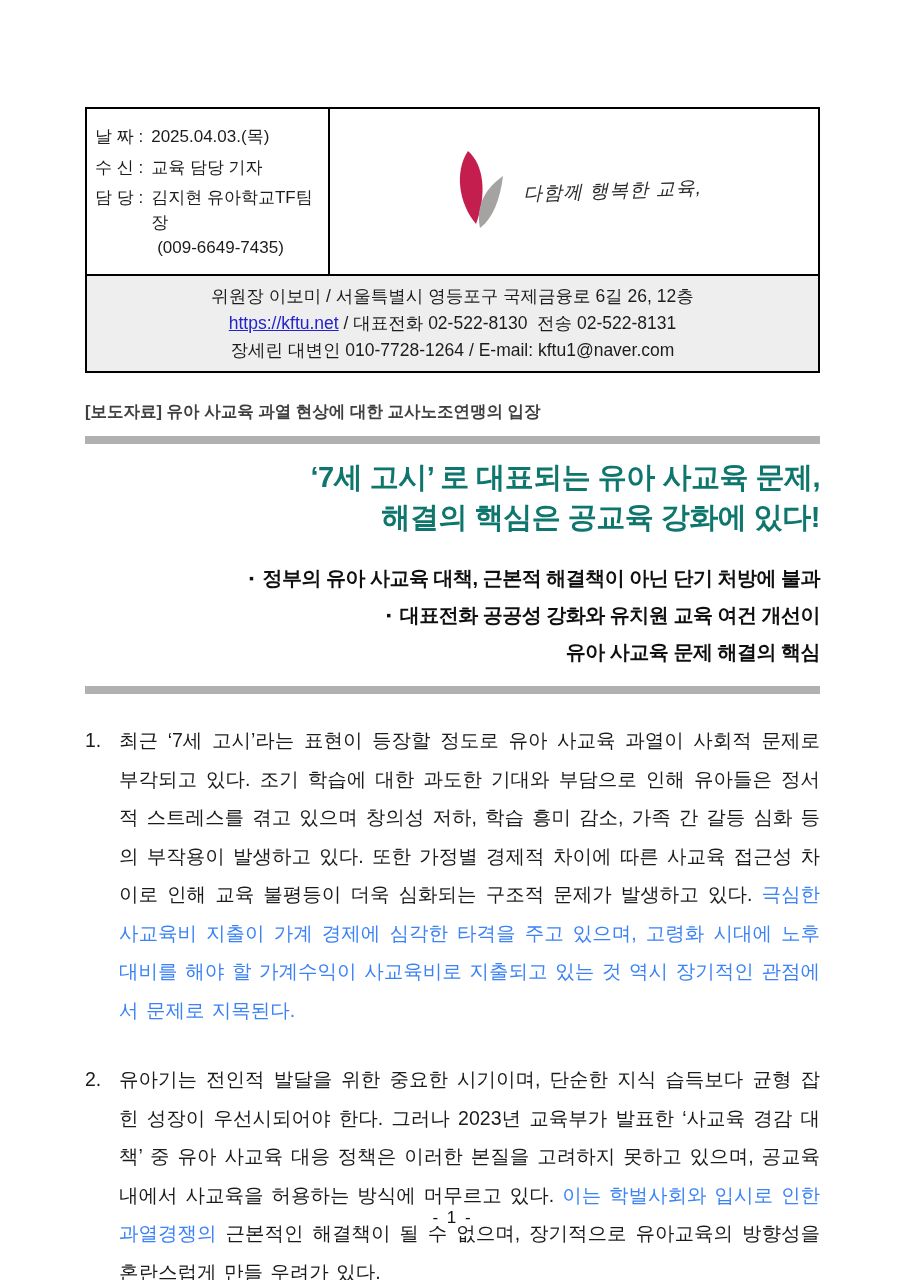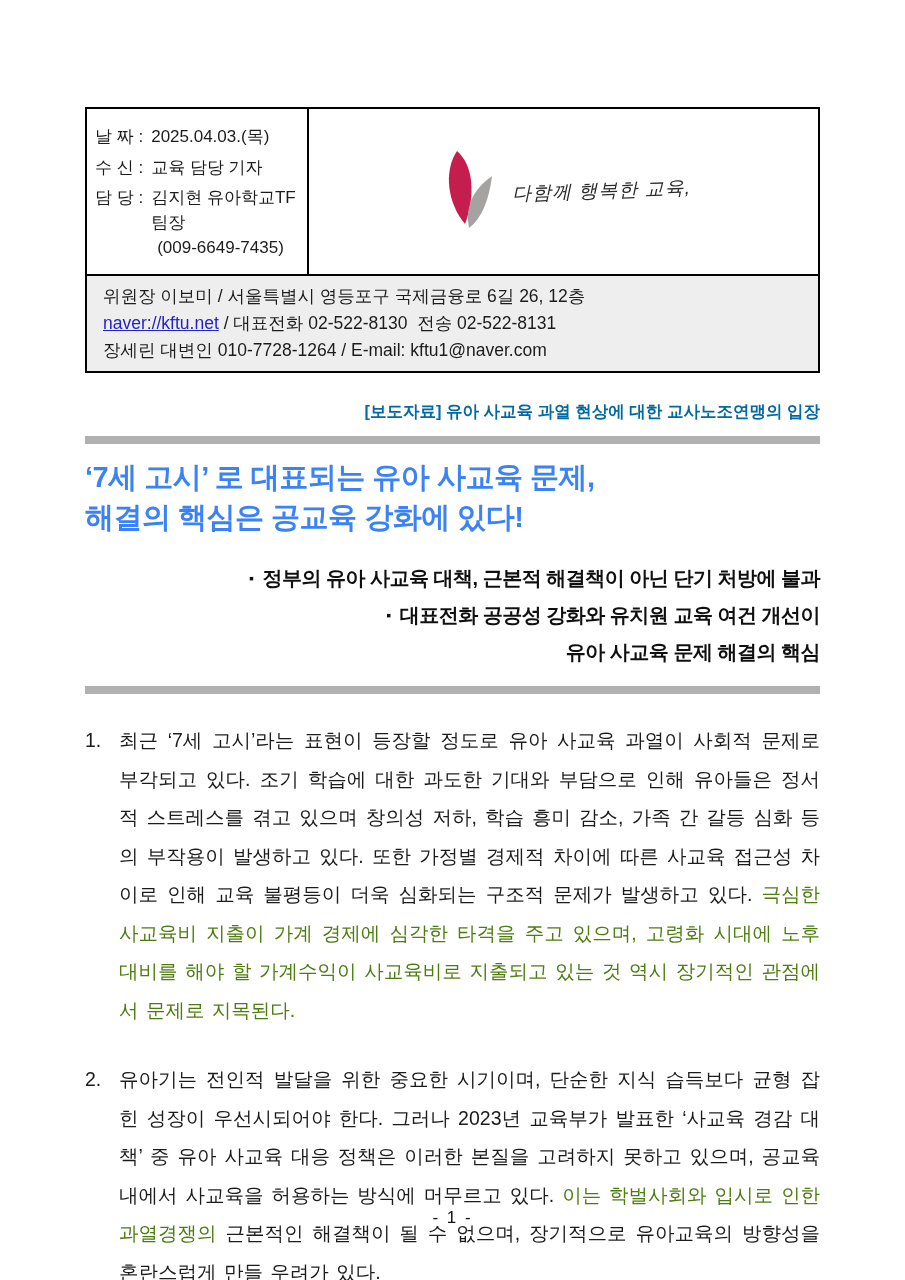--- a/index.html
+++ b/index.html
@@ -7,64 +7,64 @@
     position:relative;width:905px;height:1280px;margin:0 auto;
     background:#ffffff;overflow:hidden;color:#1c1c1c;
     font-family:"Liberation Sans","DejaVu Sans",sans-serif;
   }
   .content{padding:107px 85px 0 85px;}
 
   
   .header-table{border:2px solid #000;width:735px;box-sizing:border-box;}
   .header-top{display:flex;}
   .meta-cell{
-    width:222px;box-sizing:border-box;border-right:2px solid #000;
+    width:243px;box-sizing:border-box;border-right:2px solid #000;
     padding:10px 6px 8px 8px;font-size:17px;line-height:1.45;
   }
   .meta-line{display:flex;gap:8px;margin:6px 0;}
   .m-label{white-space:pre;}
   .m-valwrap{display:flex;flex-direction:column;justify-content:flex-end;}
   .m-value2{padding-left:6px;}
   .logo-cell{flex:1;display:flex;align-items:center;justify-content:center;padding:8px 0;}
   .logo-wrap{display:flex;align-items:center;gap:14px;}
   .logo-text{display:flex;flex-direction:column;align-items:center;}
   .logo-tagline{
     font-size:19px;font-style:italic;letter-spacing:1px;color:#2a2a2a;
     transform:rotate(-2deg);margin-bottom:2px;
   }
   .logo-name{font-size:39px;font-weight:900;letter-spacing:1px;color:#0d0d0d;}
   .contact-row{
-    border-top:2px solid #000;background:#eeeeee;
+    border-top:2px solid #000;background:#eeeeee;text-align:center;
     font-size:17.5px;line-height:27px;padding:7px 16px;
   }
   .contact-line{white-space:pre-wrap;}
   .link{color:#2323cc;text-decoration:underline;cursor:pointer;}
 
   
-  .kicker{margin-top:28px;font-size:16.5px;font-weight:bold;color:#0369a1;text-align:right;}
+  .kicker{margin-top:28px;font-size:16.5px;font-weight:bold;color:#404040;}
   .bar{height:8px;background:#b1b1b1;margin-top:13px;}
   .bar2{height:8px;background:#b1b1b1;margin-top:15px;}
   .title{
-    margin-top:13px;text-align:left;font-size:29px;font-weight:800;
-    line-height:40px;color:#3b82f6;letter-spacing:-0.5px;
+    margin-top:13px;text-align:right;font-size:29px;font-weight:800;
+    line-height:40px;color:#0f766e;letter-spacing:-0.5px;
   }
   .bullets{
     margin-top:23px;text-align:right;font-weight:bold;font-size:20px;
     line-height:37px;color:#0f0f0f;letter-spacing:-0.5px;
   }
   .bullet-marker{font-size:14px;vertical-align:2px;margin-right:9px;}
 
   
   .para{
     margin:27px 0 0 0;font-size:19.5px;line-height:38.5px;
     text-align:justify;word-spacing:2px;padding-left:34px;color:#1b1b1b;
   }
   .para2m{margin-top:31px;}
   .pnum{display:inline-block;width:34px;margin-left:-34px;}
-  .red{color:#4d7c0f;}
+  .red{color:#3b82f6;}
 
   .page-num{
     position:absolute;bottom:52px;left:0;width:100%;
     text-align:center;font-size:17px;color:#111;letter-spacing:2px;
   }
 </style>
 </head>
 <body>
 
 <div class="page">
@@ -102,21 +102,21 @@
               </svg>
             </span>
             <span class="logo-text">
               <span class="logo-tagline">다함께 행복한 교육,</span>
             </span>
           </div>
         </div>
       </div>
       <div class="contact-row">
         <div class="contact-line">위원장 이보미 / 서울특별시 영등포구 국제금융로 6길 26, 12층</div>
-        <div class="contact-line"><a class="link">naver://kftu.net</a><span> / 대표전화 02-522-8130  전송 02-522-8131</span></div>
+        <div class="contact-line"><a class="link">https://kftu.net</a><span> / 대표전화 02-522-8130  전송 02-522-8131</span></div>
         <div class="contact-line">장세린 대변인 010-7728-1264 / E-mail: kftu1@naver.com</div>
       </div>
     </div>
 
     <div class="kicker">[보도자료] 유아 사교육 과열 현상에 대한 교사노조연맹의 입장</div>
     <div class="bar"></div>
 
     <div class="title">
       <div>‘7세 고시’ 로 대표되는 유아 사교육 문제,</div>
       <div>해결의 핵심은 공교육 강화에 있다!</div>

